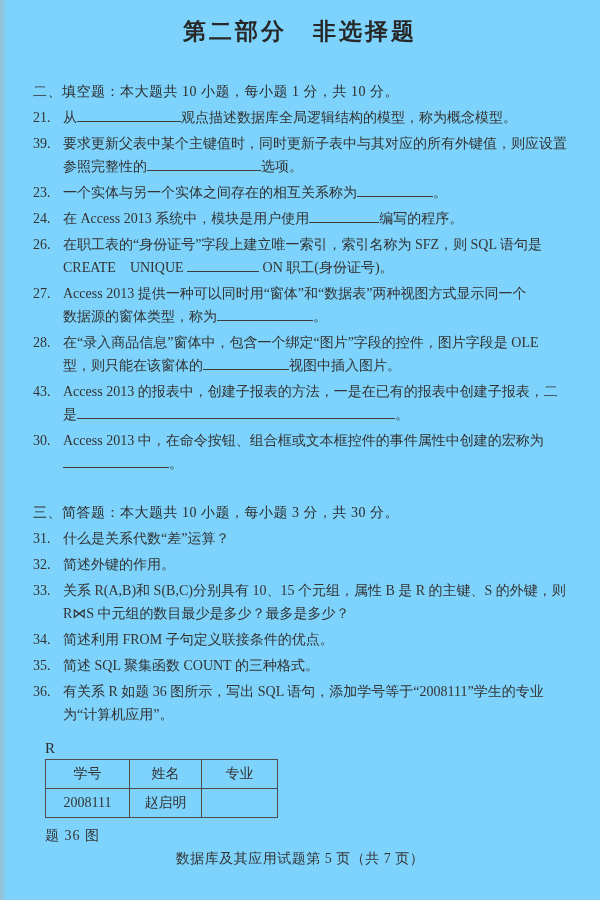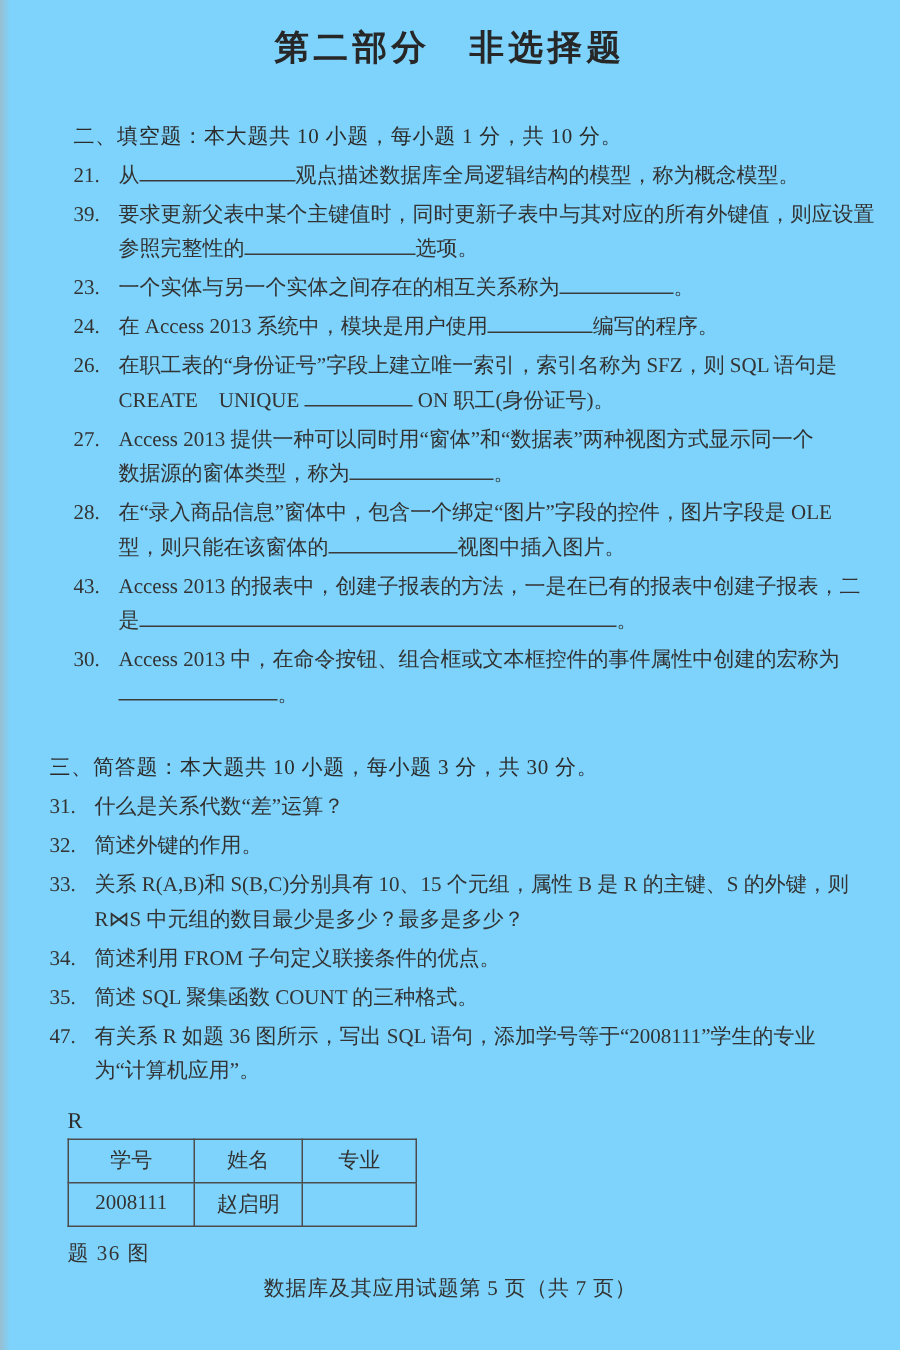--- a/index.html
+++ b/index.html
@@ -31,21 +31,21 @@
     font-size:23px;
     font-weight:700;
     letter-spacing:3px;
     color:#272727;
   }
   .section{
     padding:0 14px 0 33px;
     font-size:14px;
     line-height:23px;
   }
-  .section-fill{margin-top:33px;margin-left:16px;}
+  .section-fill{margin-top:33px;}
   .section-short{margin-top:26px;}
   .section-heading{
     color:#2c2c2c;
     letter-spacing:.5px;
   }
   .q-list{margin-top:2px;}
   .q-row{
     display:flex;
     margin-top:3px;
     align-items:flex-start;
@@ -173,21 +173,21 @@
         </div>
         <div class="q-row">
           <span class="q-num">34.</span>
           <div class="q-content"><span>简述利用 FROM 子句定义联接条件的优点。</span></div>
         </div>
         <div class="q-row">
           <span class="q-num">35.</span>
           <div class="q-content"><span>简述 SQL 聚集函数 COUNT 的三种格式。</span></div>
         </div>
         <div class="q-row">
-          <span class="q-num">47.</span>
+          <span class="q-num">36.</span>
           <div class="q-content"><span>有关系 R 如题 36 图所示，写出 SQL 语句，添加学号等于“2008111”学生的专业</span><br><span>为“计算机应用”。</span></div>
         </div>
       </div>
   </div>
 
   <div class="figure-block">
     <span class="relation-label">R</span>
     <table class="r-table">
       <colgroup>
         <col class="col-sno">

